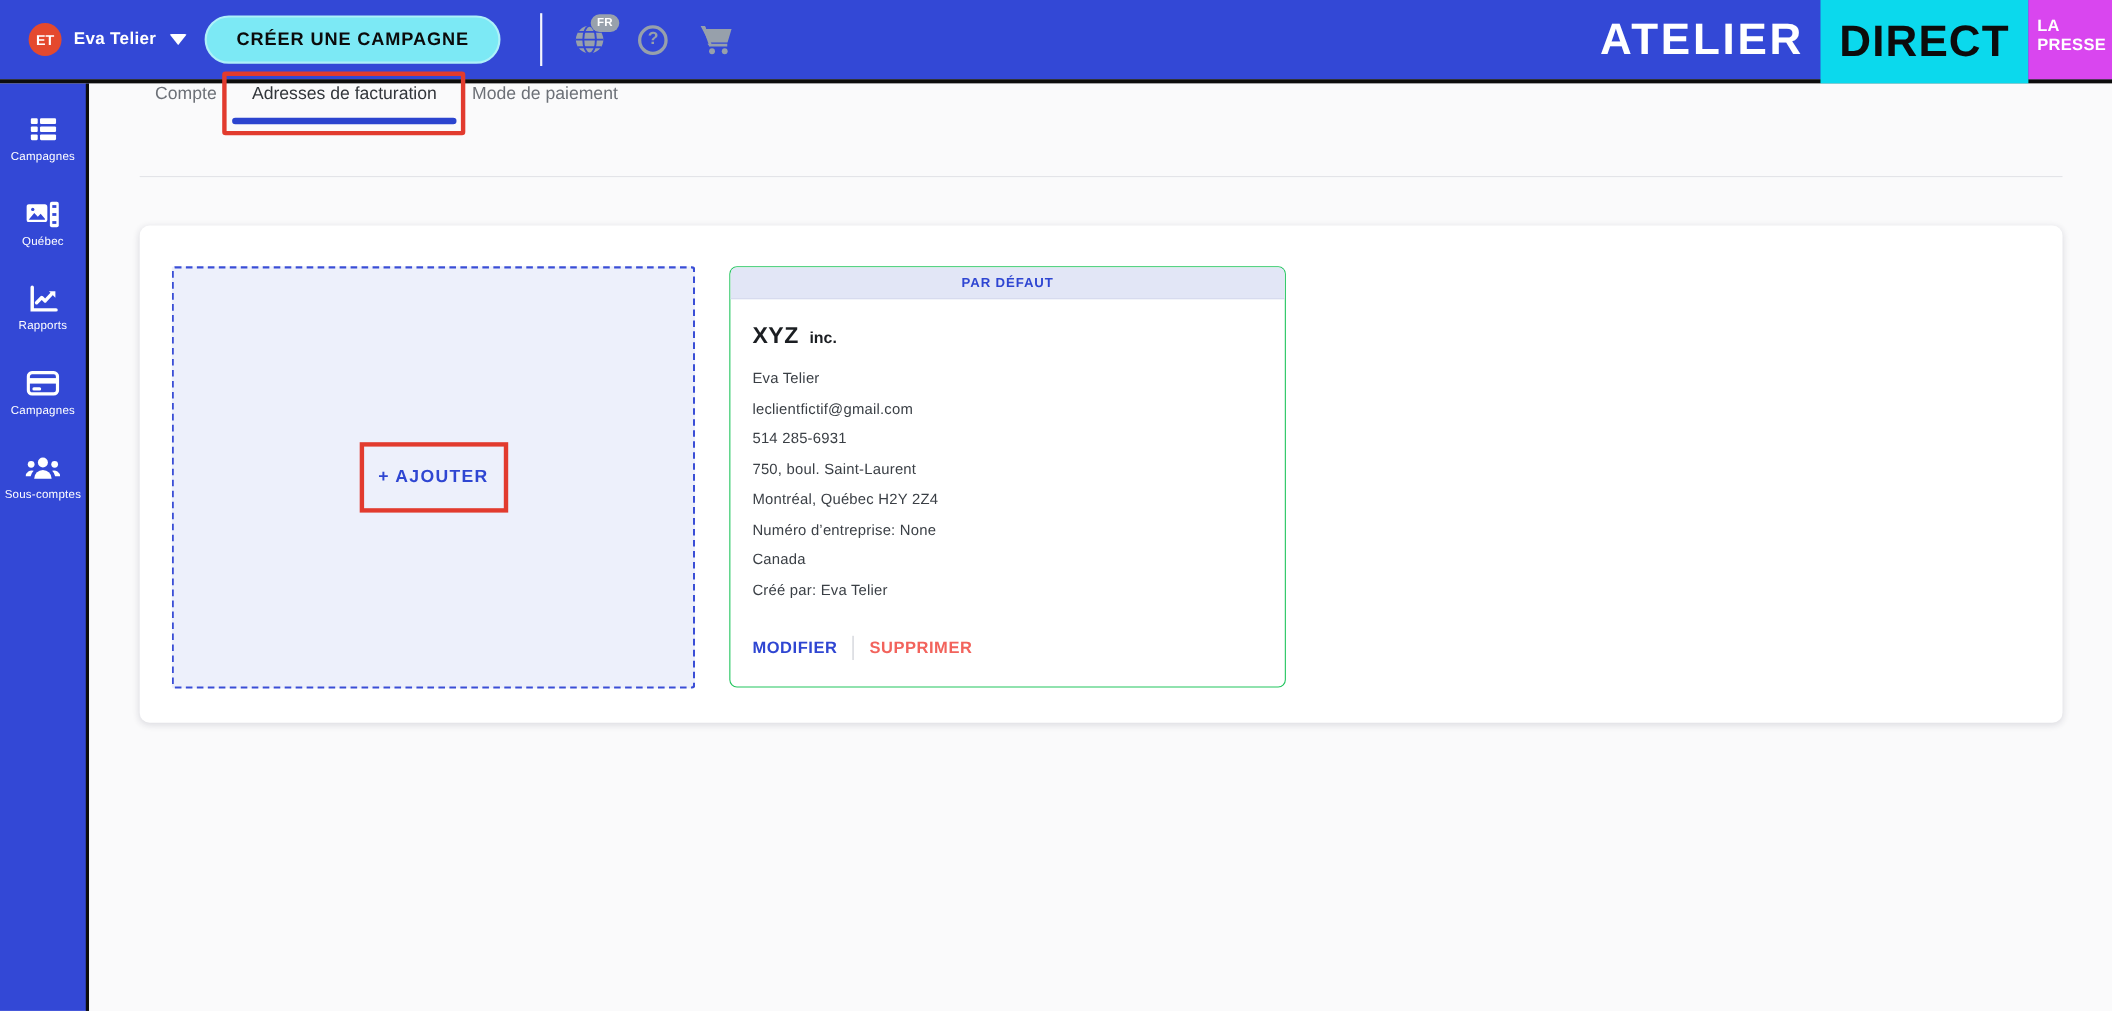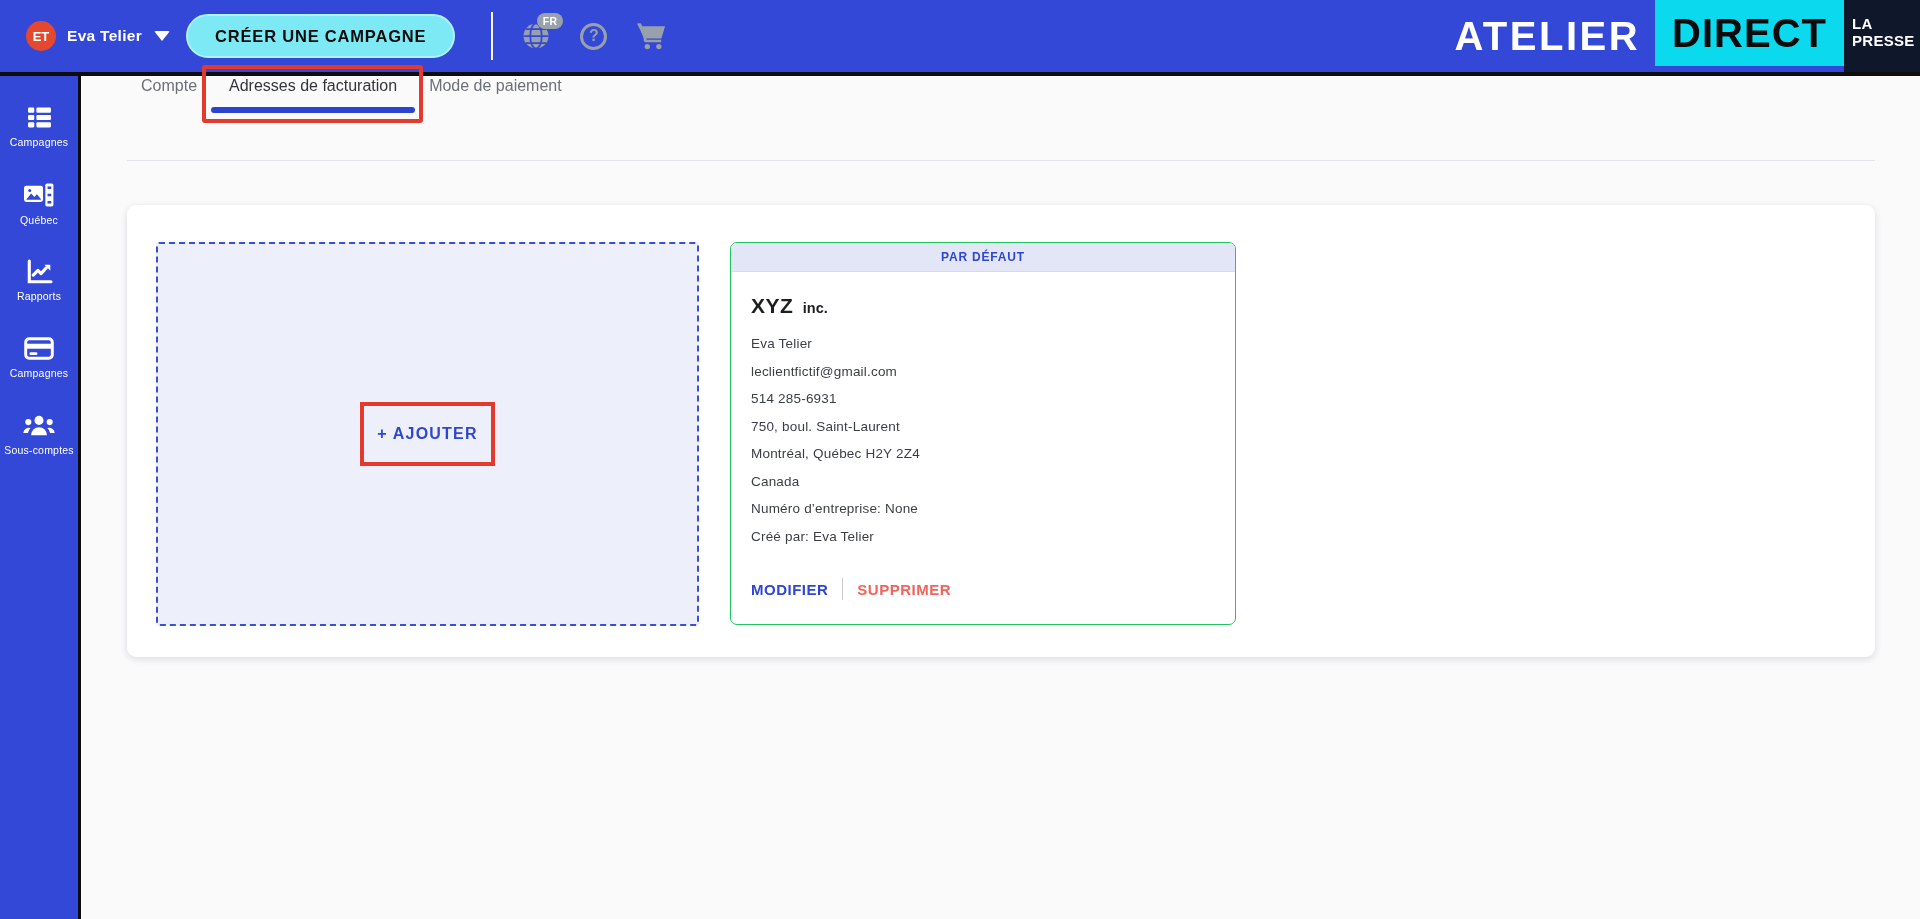--- a/index.html
+++ b/index.html
@@ -22,23 +22,23 @@
   .vdivider { width:2px; height:48px; background:rgba(255,255,255,.95); margin-left:36px; }
   .hdr-icons { display:flex; align-items:center; gap:29px; margin-left:28px; }
   .globe-wrap { position:relative; width:30px; height:30px; }
   .fr-badge { position:absolute; top:-8px; right:-12px; background:#98a1ac; color:#fff;
               font-size:10.5px; font-weight:bold; padding:2px 6px 2px; border-radius:9px; letter-spacing:.3px; }
   .help-circle { width:27px; height:27px; border-radius:50%; border:3px solid #97a0ab; color:#97a0ab;
                  font-size:16px; font-weight:bold; display:flex; align-items:center; justify-content:center; }
   .brand { margin-left:auto; display:flex; align-items:flex-start; height:100%; }
   .brand-atelier { color:#fff; font-size:40px; font-weight:bold; letter-spacing:2.5px;
                    align-self:center; margin-right:15px; }
-  .brand-direct { background:#0bd9ed; height:66px; display:flex; align-items:center; padding:0 17px;
+  .brand-direct { background:#0bd9ed; height:76px; display:flex; align-items:center; padding:0 17px;
                   color:#0c0c0c; font-size:40px; font-weight:bold; letter-spacing:1px; }
-  .brand-lapresse { background:#0f172a; width:76px; height:72px; color:#fff; font-weight:bold;
+  .brand-lapresse { background:#d946ef; width:76px; height:72px; color:#fff; font-weight:bold;
                     font-size:15px; line-height:1.15; padding:15px 0 0 8px; letter-spacing:.3px; }
 
   
   .main-row { display:flex; height:843px; }
   .sidebar { width:81px; background:#3348d6; border-right:3px solid #0d0d0d; flex:none;
              padding-top:12px; }
   .side-item { height:77px; display:flex; flex-direction:column; align-items:center;
                justify-content:center; gap:6px; cursor:pointer; }
   .side-item svg { display:block; }
   .side-label { color:#fff; font-size:10.5px; letter-spacing:.2px; white-space:nowrap; }
@@ -54,21 +54,21 @@
   .tab.active .underline { position:absolute; left:0; right:0; bottom:-3px; height:6px;
                            background:#2b44cf; border-radius:3px; }
   .annotation { position:absolute; border:4px solid #e23b2e; border-radius:3px; pointer-events:none; }
   .tab-annotation { left:-9px; right:-8px; top:-11px; bottom:-13px; }
 
   
   .panel { margin:44px 45px 0 46px; height:452px; background:#fff; border-radius:9px;
            box-shadow:0 2px 7px rgba(25,30,60,.14); display:flex; align-items:flex-start;
            padding:37px 0 0 29px; gap:31px; }
 
-  .add-box { width:543px; height:384px; background:#edf0fb; border:2px dashed #3a4ed6;
+  .add-box { width:476px; height:384px; background:#edf0fb; border:2px dashed #3a4ed6;
              border-radius:3px; display:flex; align-items:center; justify-content:center; }
   .ajouter-annotation { position:relative; width:135px; height:64px; border:4px solid #e23b2e;
                         display:flex; align-items:center; justify-content:center; }
   .ajouter-btn { color:#2f46d2; font-weight:bold; font-size:16px; letter-spacing:1.2px;
                  background:none; border:none; cursor:pointer; font-family:"Liberation Sans", sans-serif; }
 
   .addr-card { width:506px; height:383px; background:#fff; border:1px solid #22c55e; border-radius:7px;
                display:flex; flex-direction:column; overflow:hidden; }
   .card-badge { height:29px; background:#e2e6f6; border-bottom:1px solid #d6daee; color:#2f46d2;
                 font-size:12px; font-weight:bold; letter-spacing:.8px; display:flex;
@@ -221,22 +221,22 @@
         <div class="card-body">
           <div class="company">
             <span class="main">XYZ</span>
             <span class="suffix">inc.</span>
           </div>
           <p class="addr-line">Eva Telier</p>
           <p class="addr-line">leclientfictif@gmail.com</p>
           <p class="addr-line">514 285-6931</p>
           <p class="addr-line">750, boul. Saint-Laurent</p>
           <p class="addr-line">Montréal, Québec H2Y 2Z4</p>
+          <p class="addr-line">Numéro d’entreprise: None</p>
           <p class="addr-line">Canada</p>
-          <p class="addr-line">Numéro d’entreprise: None</p>
           <p class="addr-line">Créé par: Eva Telier</p>
         </div>
         <div class="card-actions">
           <button class="link-btn edit-link">MODIFIER</button>
           <span class="action-sep"></span>
           <button class="link-btn delete-link">SUPPRIMER</button>
         </div>
       </div>
 
     </div>

